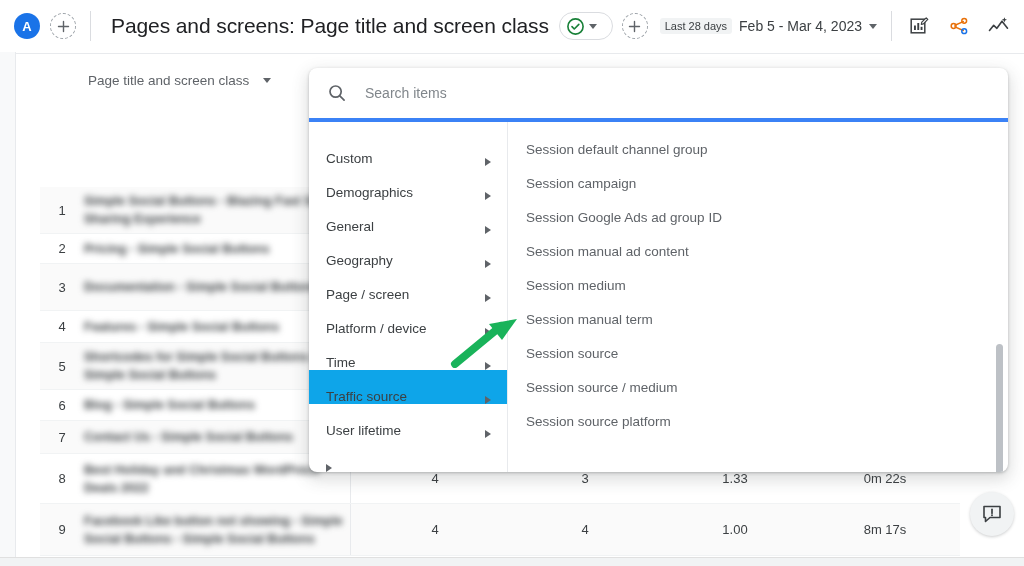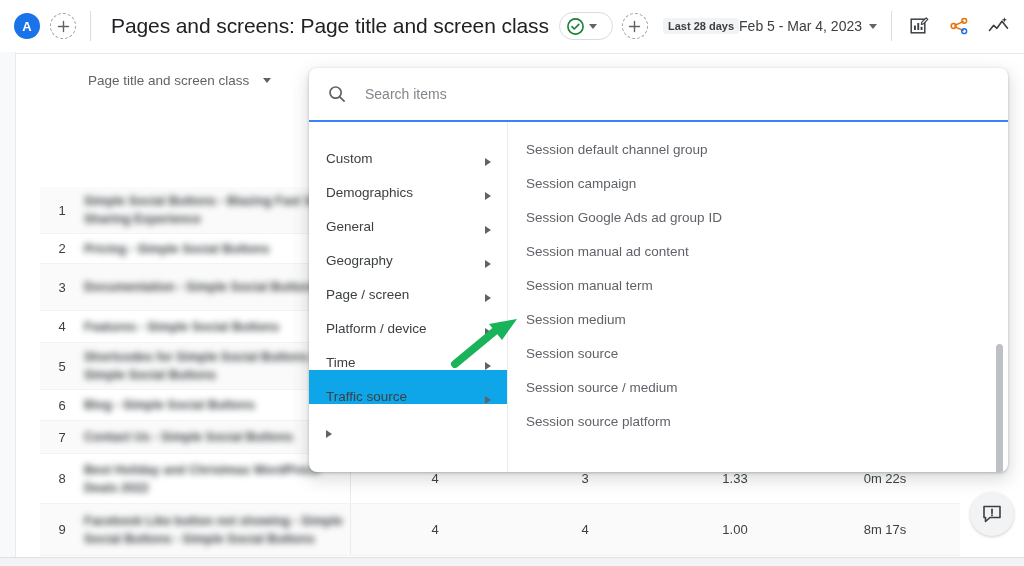--- a/index.html
+++ b/index.html
@@ -42,24 +42,24 @@
     margin-left: 10px; height: 28px; min-width: 54px;
     border: 1px solid #dadce0; border-radius: 14px;
     display: flex; align-items: center; gap: 4px;
     padding: 0 7px 0 6px; flex: 0 0 auto; background: #fff;
   }
   .caret-down { width: 0; height: 0; border-left: 4.5px solid transparent;
     border-right: 4.5px solid transparent; border-top: 5px solid #5f6368; }
   .spacer { flex: 1 1 auto; }
   .chip-last {
     font-size: 11px; color: #3c4043; background: #f1f3f4;
-    padding: 2px 5px; border-radius: 3px; white-space: nowrap; font-weight: bold;
+    padding: 2px 5px; border-radius: 3px; white-space: nowrap;
   }
   .daterange {
-    font-size: 14px; color: #3c4043; margin-left: 0; white-space: nowrap;
+    font-size: 14px; color: #3c4043; margin-left: 7px; white-space: nowrap;
     font-weight: 500;
     text-align: right;
   }
   .dr-caret { margin-left: 7px; }
   .topicons { display: flex; align-items: center; gap: 18px; margin-left: 16px; margin-right: 14px; }
   .topicon { width: 22px; height: 22px; display: flex; align-items: center; justify-content: center; }
 
   
   .gutter-left {
     position: absolute; left: 0; top: 52px; width: 16px; height: 514px;
@@ -109,21 +109,21 @@
 
   
   .modal {
     position: absolute; left: 309px; top: 68px; width: 699px; height: 404px;
     background: #ffffff; border-radius: 8px;
     box-shadow: 0 1px 3px rgba(60,64,67,.3), 0 6px 16px 2px rgba(60,64,67,.18);
     overflow: hidden; display: flex; flex-direction: column;
   }
   .modal-search {
     height: 54px; display: flex; align-items: center;
-    border-bottom: 2px solid #3b82f6; flex: 0 0 auto;
+    border-bottom: 4px solid #3b82f6; flex: 0 0 auto;
   }
   .search-icon-wrap { width: 56px; display: flex; align-items: center; justify-content: center; }
   .search-input {
     border: none; outline: none; font-size: 14px; color: #202124;
     font-family: "Liberation Sans", sans-serif; flex: 1 1 auto; background: transparent;
   }
   .search-input::placeholder { color: #80868b; }
   .modal-body { display: flex; flex: 1 1 auto; min-height: 0; }
   .cat-col {
     width: 199px; flex: 0 0 auto; border-right: 1px solid #e8eaed;
@@ -398,31 +398,35 @@
         </div>
         <div class="cat-item">
           <span class="cname">Time</span>
           <span class="arrow-right"></span>
         </div>
         <div class="cat-item selected">
           <span class="cname">Traffic source</span>
           <span class="arrow-right"></span>
         </div>
         <div class="cat-item">
+          <span class="cname">User lifetime</span>
+          <span class="arrow-right"></span>
+        </div>
+        <div class="cat-item">
           <span class="arrow-right"></span>
         </div>
       </div>
 
       <div class="item-col">
         <div class="list-item">Session default channel group</div>
         <div class="list-item">Session campaign</div>
         <div class="list-item">Session Google Ads ad group ID</div>
         <div class="list-item">Session manual ad content</div>
+        <div class="list-item">Session medium</div>
         <div class="list-item">Session manual term</div>
-        <div class="list-item">Session medium</div>
         <div class="list-item">Session source</div>
         <div class="list-item">Session source / medium</div>
         <div class="list-item">Session source platform</div>
         <div class="vscroll"></div>
       </div>
 
     </div>
   </div>
 
   <div class="green-arrow">

